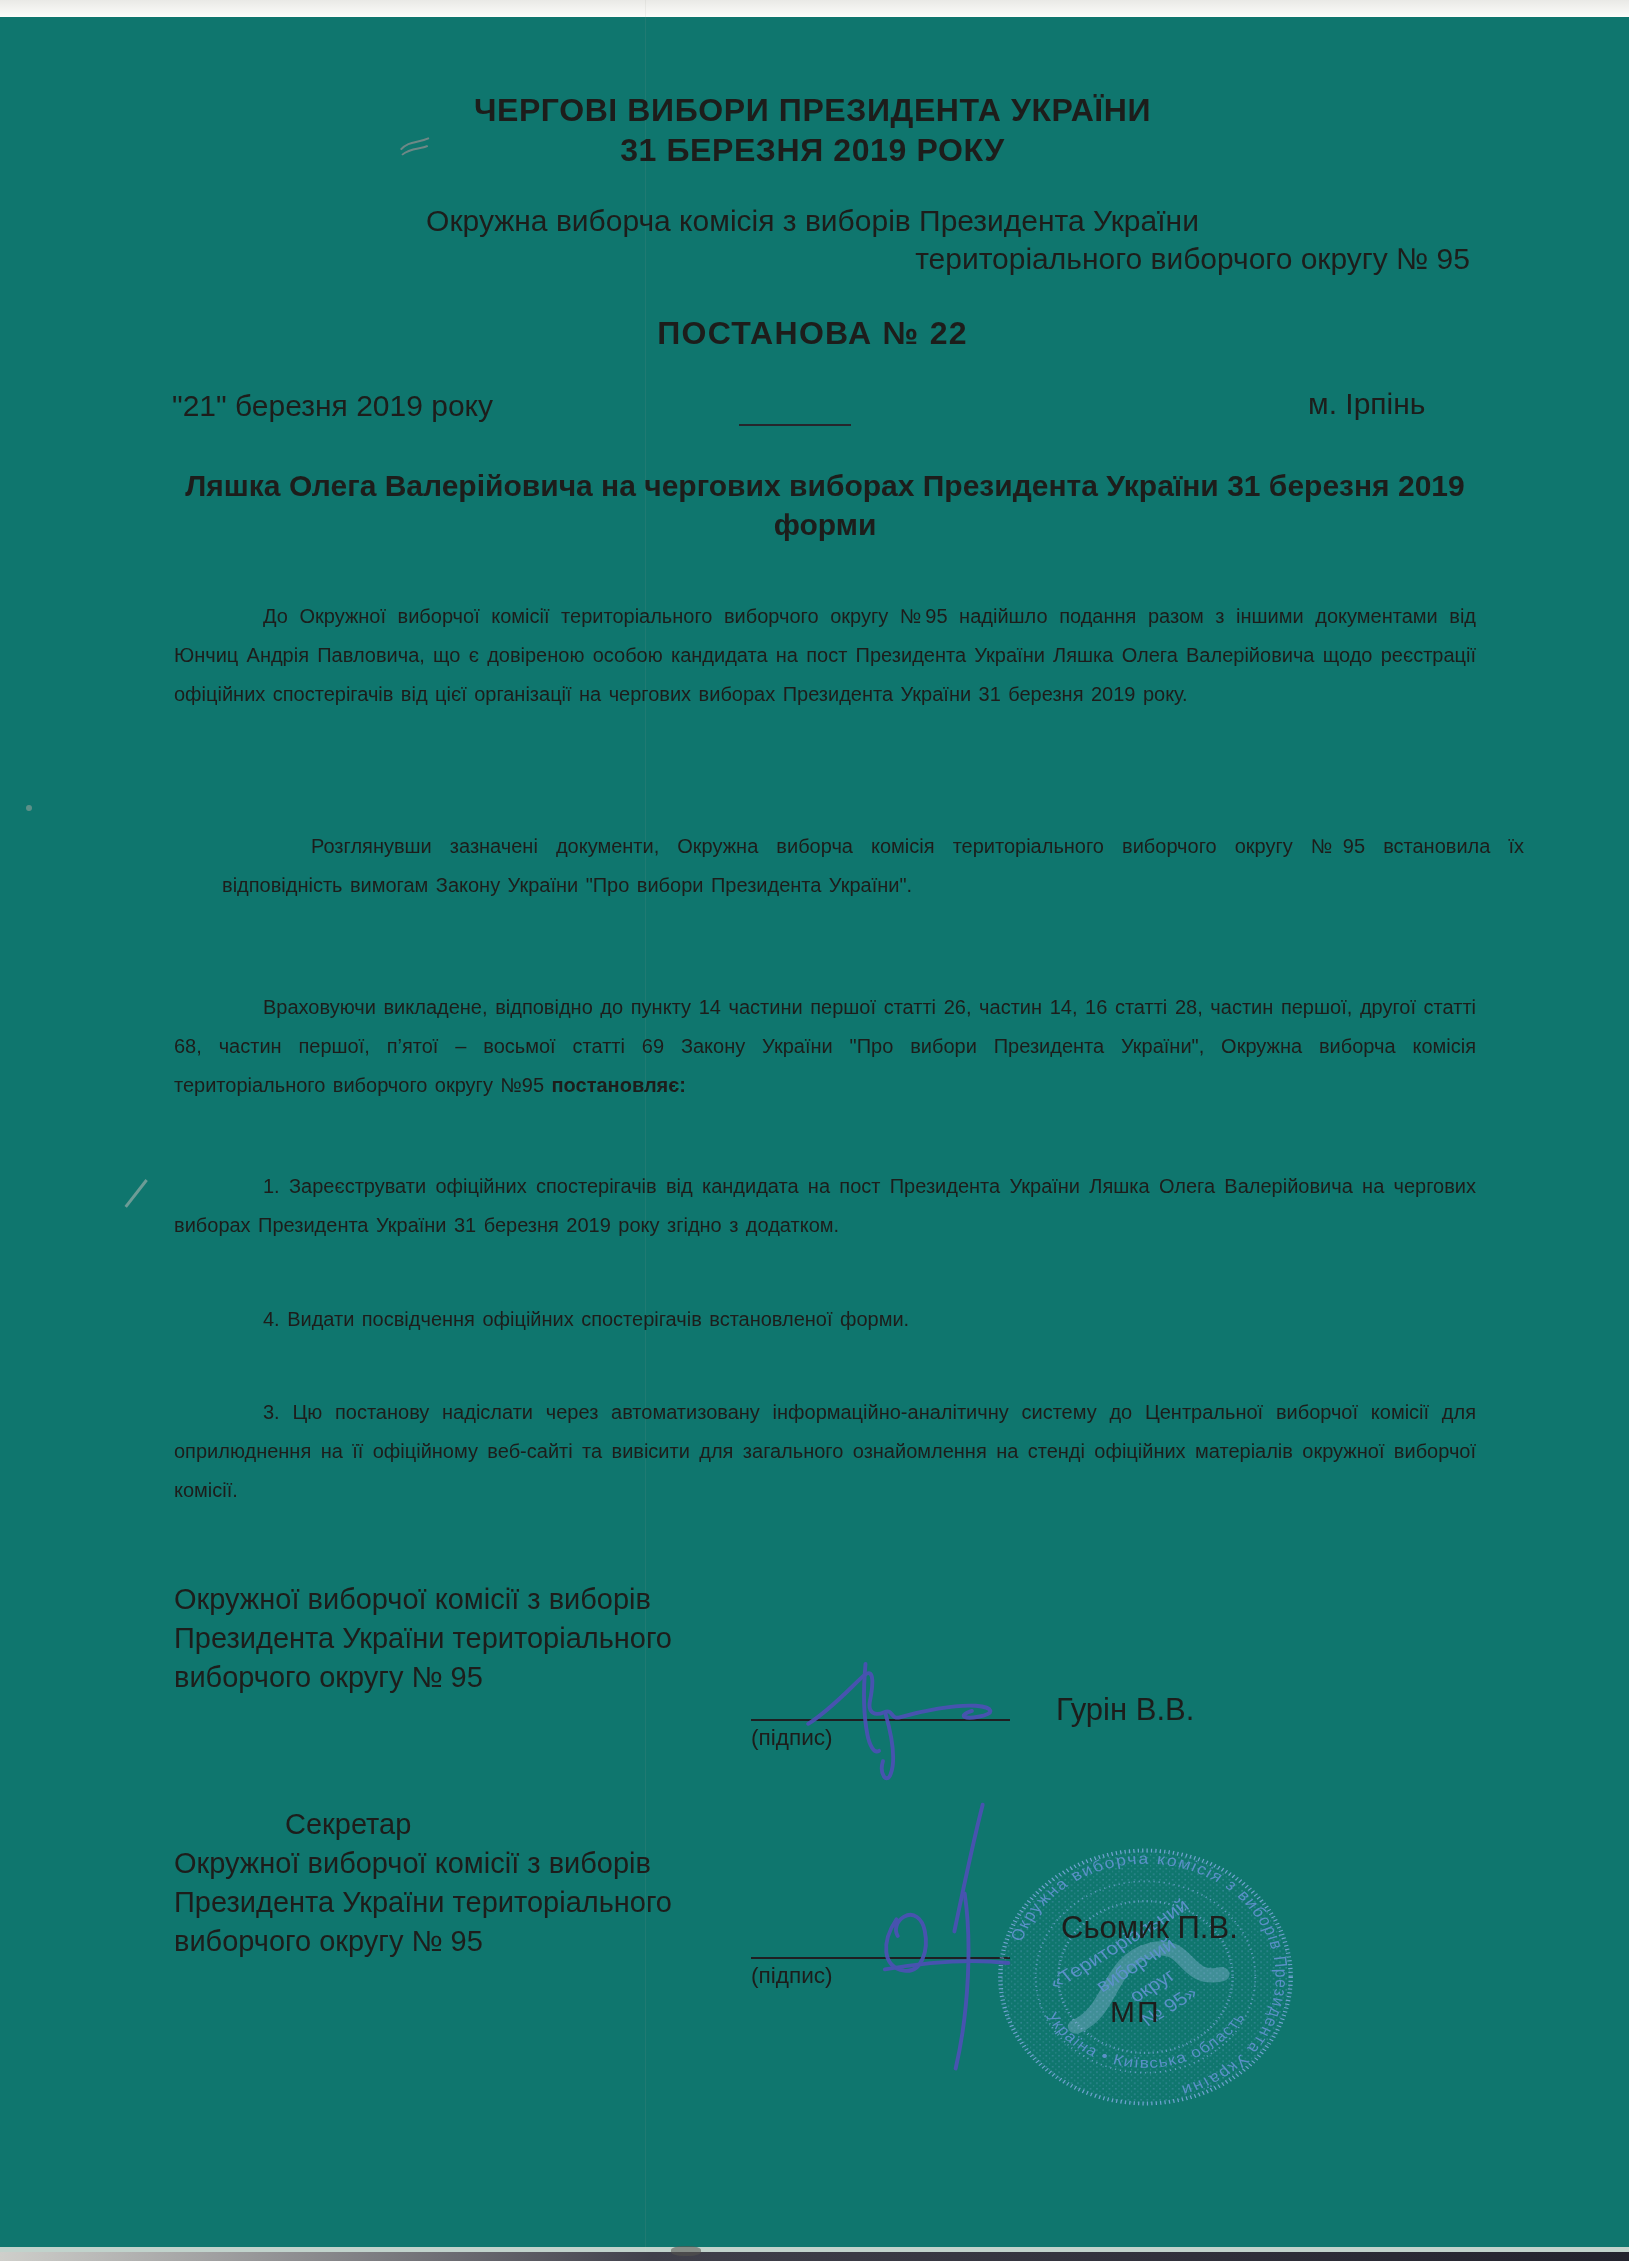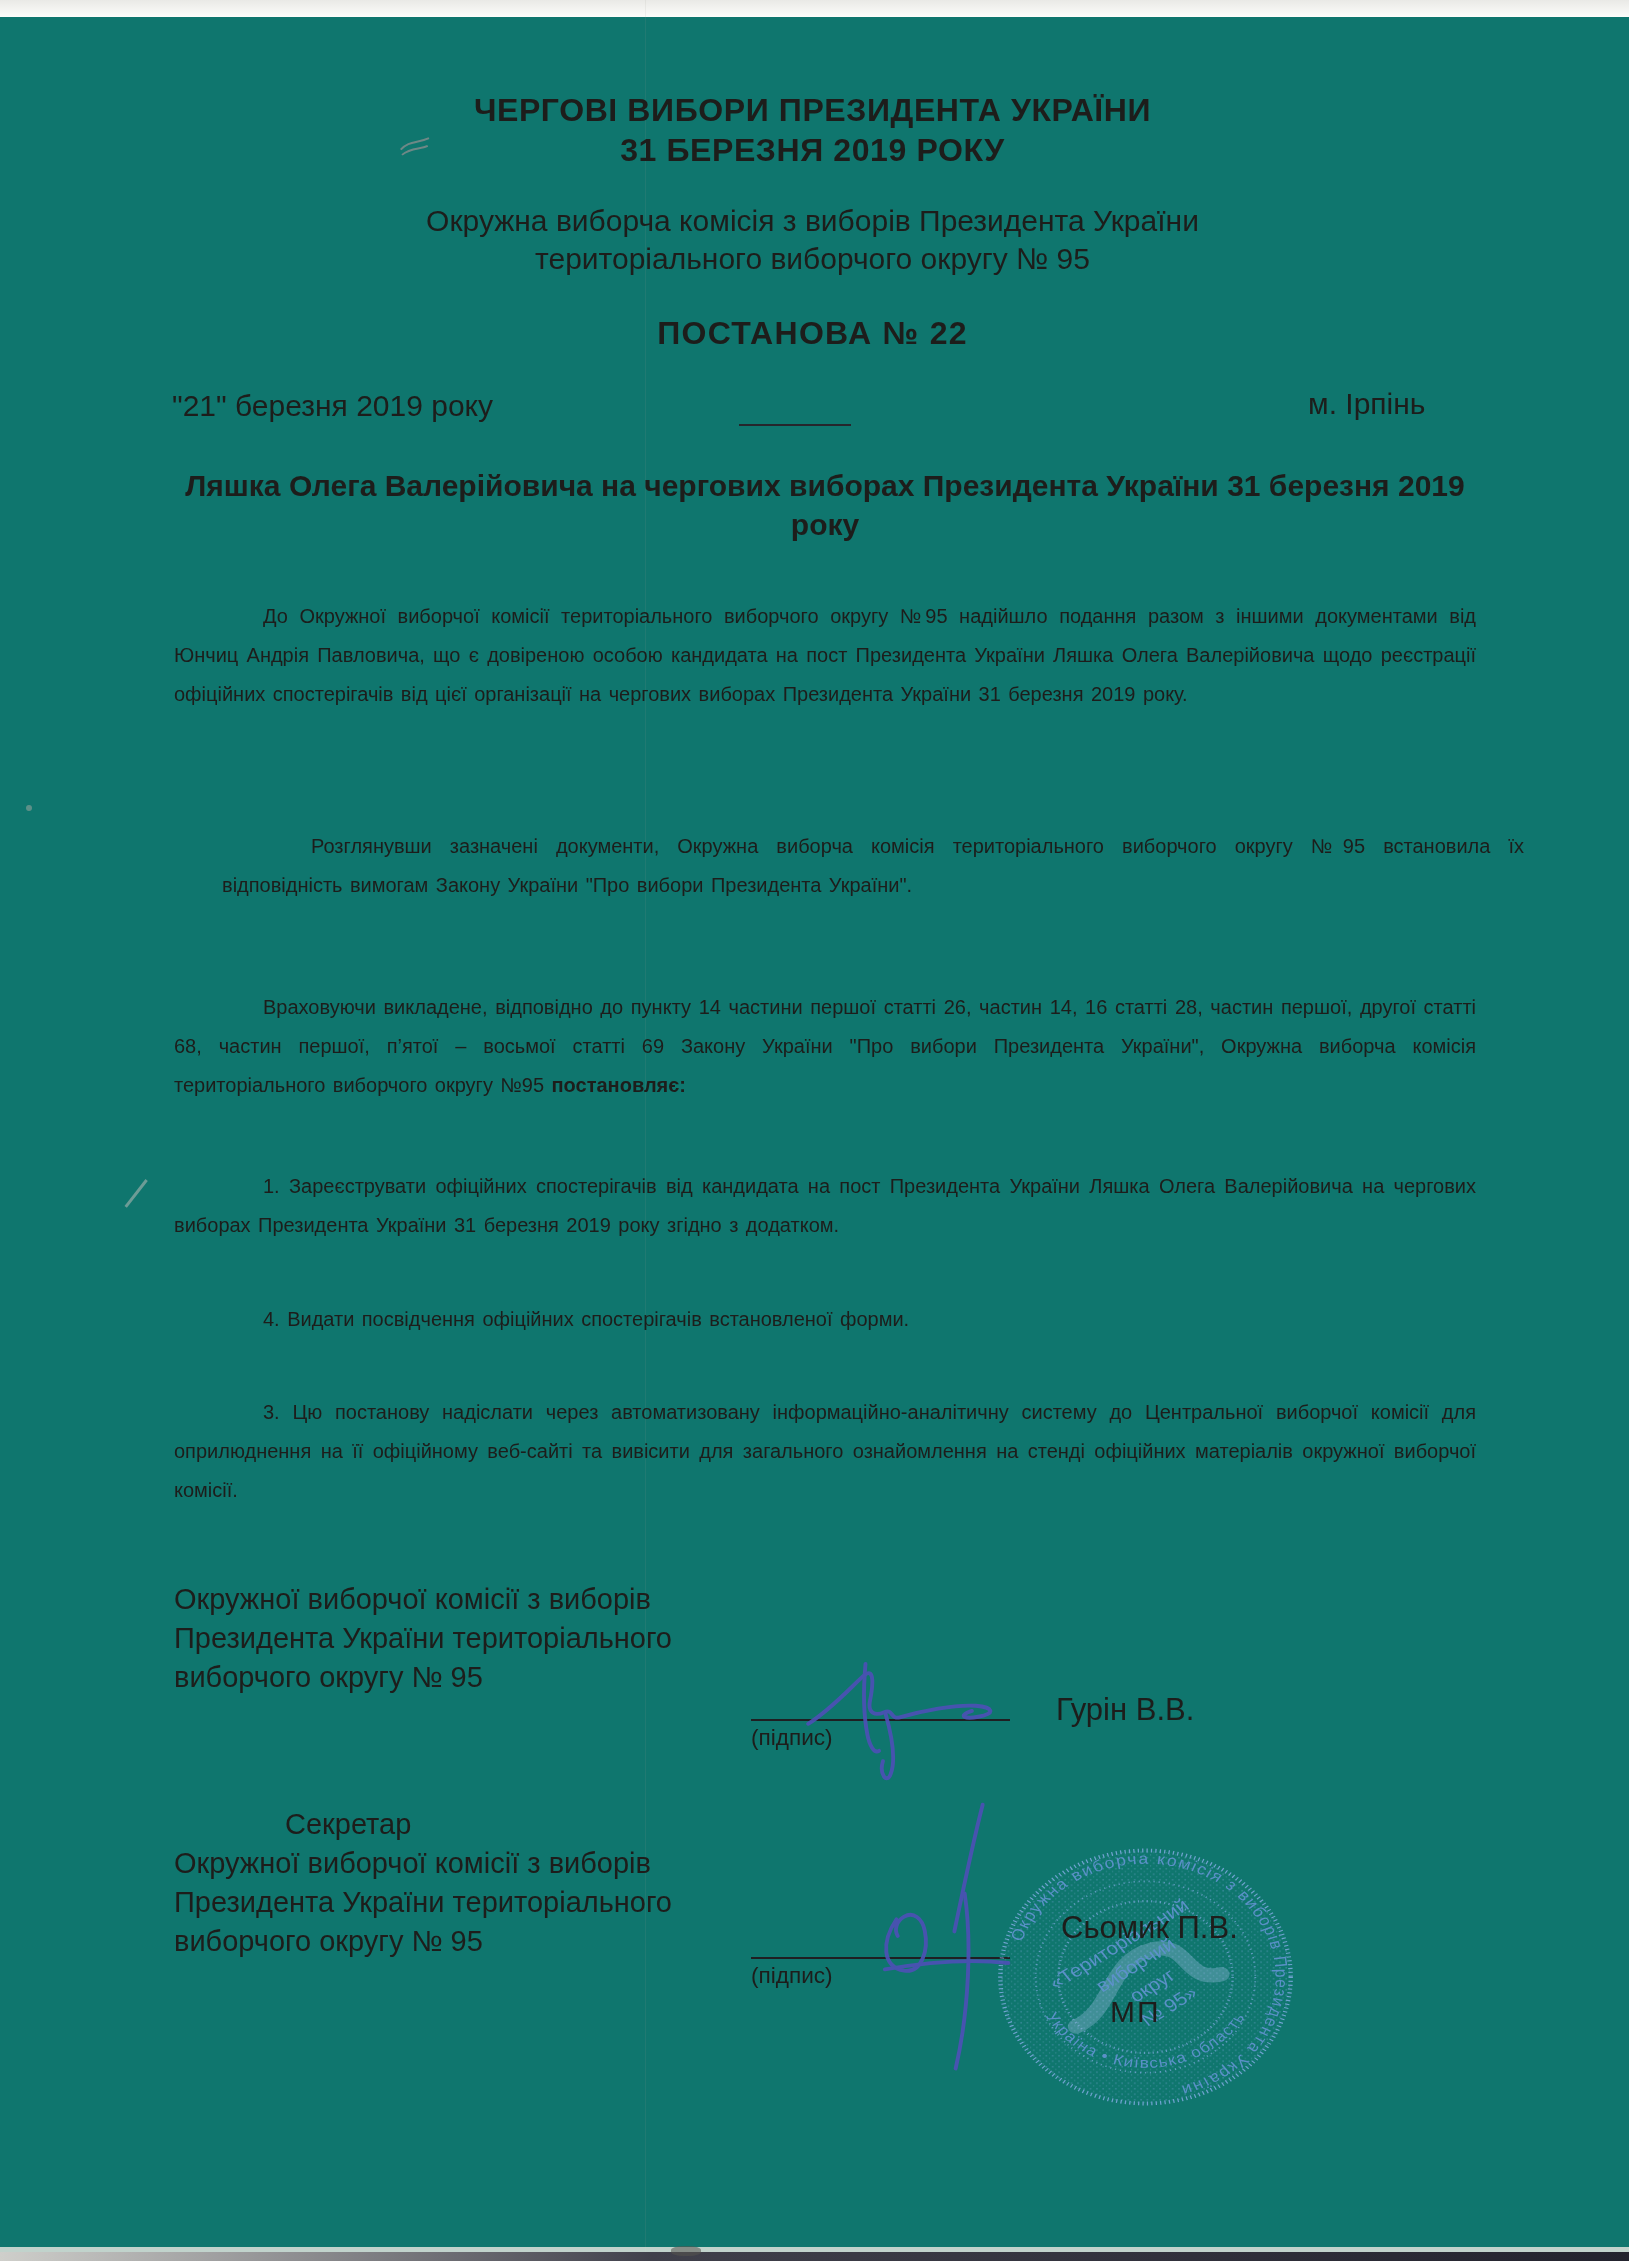--- a/index.html
+++ b/index.html
@@ -20,21 +20,21 @@
   #scan-smudge3{left:671px;bottom:5.2px;width:30px;height:10.3px;background:#55544e;opacity:.55;border-radius:40%;}
 
   
   .colhead{left:155px;width:1315px;text-align:center;}
   .col{left:174px;width:1302px;}
   .title{font-weight:bold;font-size:32px;letter-spacing:0.6px;white-space:nowrap;}
   #title1{top:92px;}
   #title2{top:132px;}
   .comm{font-size:30px;white-space:nowrap;}
   #comm1{top:204px;}
-  #comm2{top:242px;}
+  #comm2{top:242px;text-align:right;}
   #resolution{top:315px;font-weight:bold;font-size:32px;letter-spacing:1.3px;}
   
   #date{left:172px;top:389px;font-size:30px;white-space:nowrap;}
   #dateline-rule{left:739px;top:396px;width:112px;height:28px;border-bottom:2.6px solid #26262c;}
   #place{left:1308px;top:387px;font-size:30px;white-space:nowrap;}
   
   #subject{top:466px;font-weight:bold;font-size:30px;line-height:39px;text-align:center;}
   
   .para{font-size:20px;line-height:39px;text-align:justify;text-indent:89px;word-spacing:1.9px;}
   #para1{top:597px;}
@@ -85,21 +85,21 @@
   <div class="b colhead comm" id="comm2">територіального виборчого округу № 95</div>
 
   <div class="b colhead" id="resolution">ПОСТАНОВА № 22</div>
 
   <div class="b" id="date">"21" березня 2019 року</div>
   <div class="b" id="dateline-rule"></div>
   <div class="b" id="place">м. Ірпінь</div>
 
   <div class="b col" id="subject">
     <div>Ляшка Олега Валерійовича на чергових виборах Президента України 31 березня 2019</div>
-    <div>року</div>
+    <div>форми</div>
   </div>
 
   <div class="b col para" id="para1">До Окружної виборчої комісії територіального виборчого округу №95 надійшло подання разом з іншими документами від Юнчиц Андрія Павловича, що є довіреною особою кандидата на пост Президента України Ляшка Олега Валерійовича щодо реєстрації офіційних спостерігачів від цієї організації на чергових виборах Президента України 31 березня 2019 року.</div>
   <div class="b col para" id="para2">Розглянувши зазначені документи, Окружна виборча комісія територіального виборчого округу №95 встановила їх відповідність вимогам Закону України "Про вибори Президента України".</div>
   <div class="b col para" id="para3"><span>Враховуючи викладене, відповідно до пункту 14 частини першої статті 26, частин 14, 16 статті 28, частин першої, другої статті 68, частин першої, п’ятої – восьмої статті 69 Закону України "Про вибори Президента України", Окружна виборча комісія територіального виборчого округу №95 </span><b>постановляє:</b></div>
 
   <div class="b col para" id="item1">1. Зареєструвати офіційних спостерігачів від кандидата на пост Президента України Ляшка Олега Валерійовича на чергових виборах Президента України 31 березня 2019 року згідно з додатком.</div>
   <div class="b col para" id="item2">4. Видати посвідчення офіційних спостерігачів встановленої форми.</div>
   <div class="b col para" id="item3">3. Цю постанову надіслати через автоматизовану інформаційно-аналітичну систему до Центральної виборчої комісії для оприлюднення на її офіційному веб-сайті та вивісити для загального ознайомлення на стенді офіційних матеріалів окружної виборчої комісії.</div>
 

